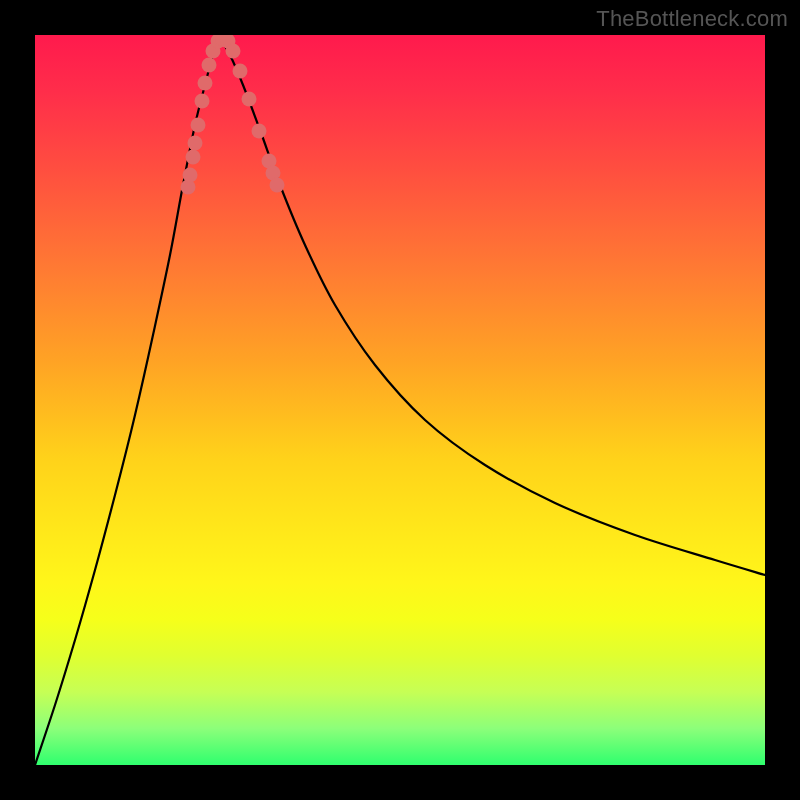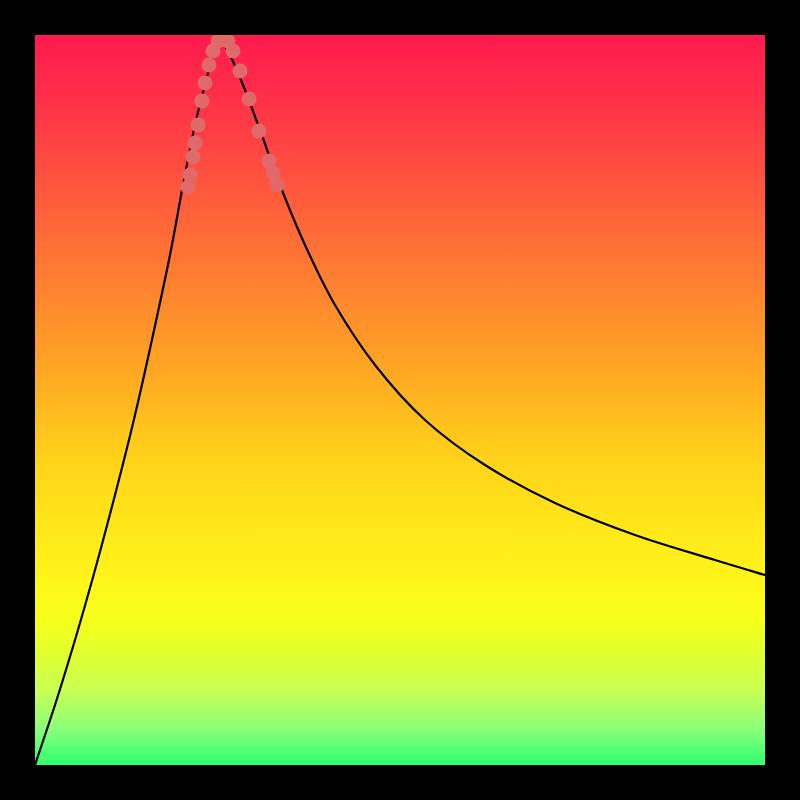--- a/index.html
+++ b/index.html
@@ -86,13 +86,14 @@
           <circle cx="205" cy="36" r="7.5" fill="#e06a6a"></circle>
           <circle cx="214" cy="64" r="7.5" fill="#e06a6a"></circle>
           <circle cx="224" cy="96" r="7.5" fill="#e06a6a"></circle>
           <circle cx="234" cy="126" r="7.5" fill="#e06a6a"></circle>
           <circle cx="238" cy="138" r="7.5" fill="#e06a6a"></circle>
           <circle cx="242" cy="150" r="7.5" fill="#e06a6a"></circle>
         </g>
     </svg>
   </div>
 
+  <div class="watermark">TheBottleneck.com</div>
 </div>
 
 </body></html>

